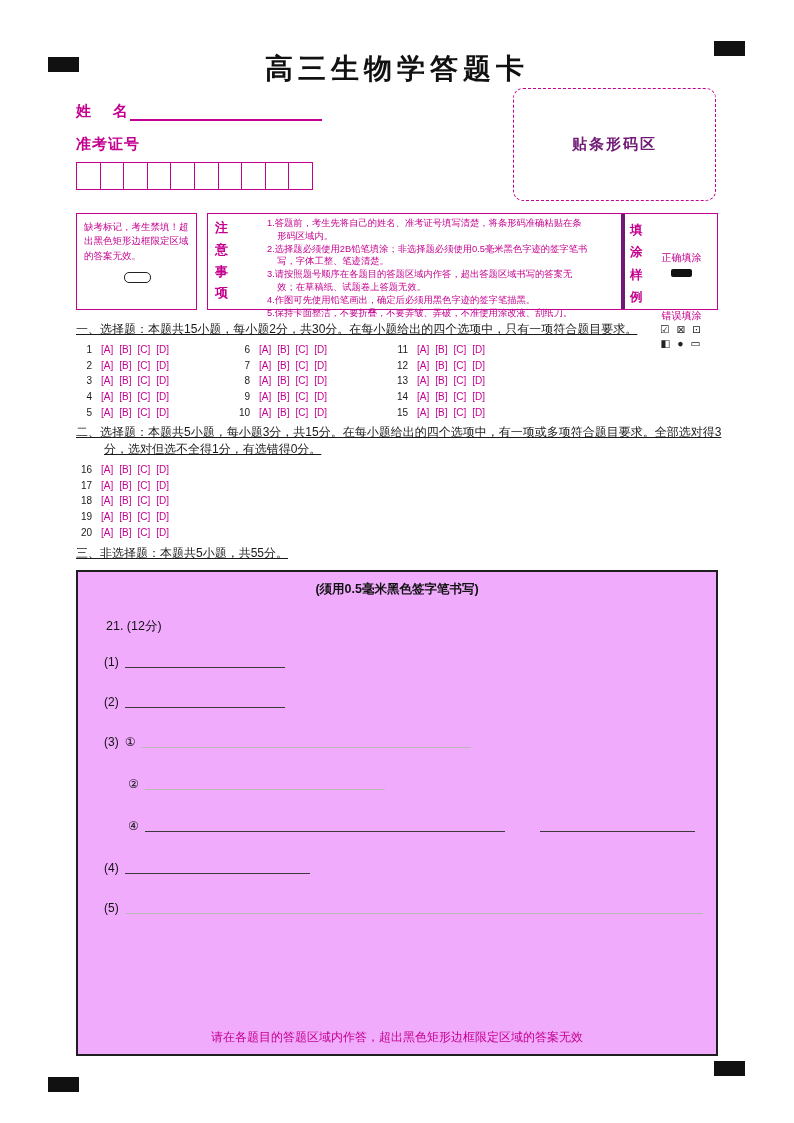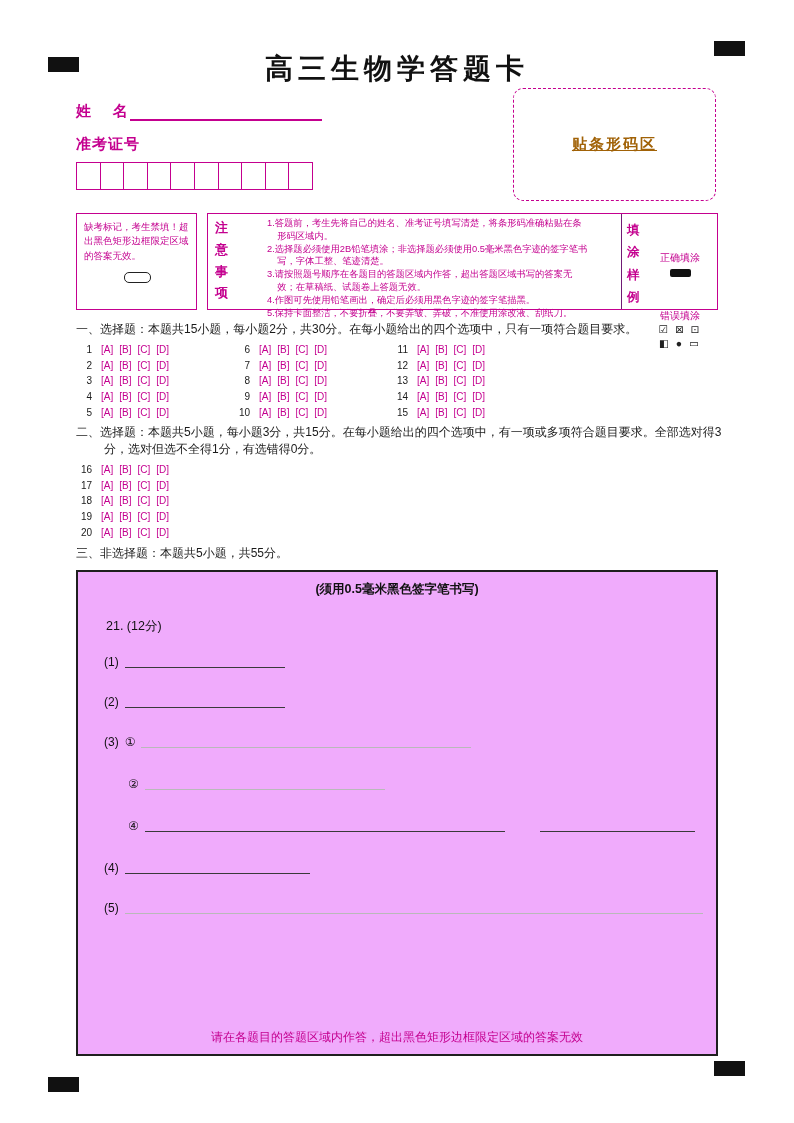--- a/index.html
+++ b/index.html
@@ -43,21 +43,21 @@
     width: 24.6px; height: 28px;
     border: 1px solid #c4008f; margin-left: -1px; background: #fff;
   }
   .digit-cell:first-child { margin-left: 0; }
 
   .barcode-box {
     position: absolute; left: 513px; top: 88px; width: 203px; height: 113px;
     border: 1.5px dashed #c4008f; border-radius: 10px;
     display: flex; align-items: center; justify-content: center;
   }
-  .barcode-label { font-size: 15px; font-weight: bold; color: #a16207; letter-spacing: 2px; text-decoration: underline; }
+  .barcode-label { font-size: 15px; font-weight: bold; color: #701a75; letter-spacing: 2px; }
 
   .absent-box {
     position: absolute; left: 76px; top: 213px; width: 121px; height: 97px;
     border: 1px solid #c4008f; padding: 6px 6px 0 7px;
     font-size: 9.5px; color: #c4008f; line-height: 1.5;
   }
   .absent-bubble {
     width: 27px; height: 11px; border: 1.5px solid #222; border-radius: 5px;
     margin: 9px auto 0;
   }
@@ -67,32 +67,32 @@
     border: 1px solid #c4008f; display: flex; gap: 27px;
   }
   .v-label {
     width: 24px; padding: 3px 0 0 7px;
     font-size: 13px; font-weight: bold; color: #c4008f;
     line-height: 1.68; word-break: break-all;
   }
   .notice-items { flex: 1; padding: 3px 6px 0 8px; font-size: 9.3px; color: #c4008f; line-height: 1.38; }
   .notice-item { padding-left: 1.1em; text-indent: -1.1em; }
 
-  .sample-area { width: 96px; border-left: 1px solid #701a75; display: flex; }
+  .sample-area { width: 96px; border-left: 4px solid #701a75; display: flex; }
   .sample-v {
     width: 21px; padding: 5px 0 0 5px;
     font-size: 12.5px; font-weight: bold; color: #c4008f;
     line-height: 1.78; word-break: break-all;
   }
   .sample-col { flex: 1; padding-top: 5px; text-align: center; }
   .sample-title { font-size: 10px; color: #c4008f; margin-top: 32px; }
   .correct-mark { width: 21px; height: 8px; background: #111; border-radius: 2px; margin: 4px auto 10px; }
   .wrong-syms { font-size: 10.5px; color: #222; letter-spacing: 2px; line-height: 1.3; white-space: pre; }
 
-  .sec-header { position: absolute; left: 76px; color: #1a1a1a; font-size: 12px; width: 660px; line-height: 1.42; }
+  .sec-header { position: absolute; left: 76px; color: #1a1a1a; font-size: 12px; width: 660px; line-height: 1.42; text-decoration: underline; }
   #s1-header { top: 321px; }
   #s1-grid { position: absolute; left: 76px; top: 342px; display: flex; }
   .mc-col { width: 158px; }
   .mc-row { display: flex; align-items: center; height: 15.6px; font-size: 10px; }
   .q-num { width: 16px; text-align: right; color: #1a1a1a; margin-right: 9px; }
   .bubble { color: #c4008f; margin-right: 6px; }
 
   #s2-header { top: 424px; }
   #s2-header .line2 { padding-left: 28px; }
   #s2-rows { position: absolute; left: 76px; top: 462px; }

